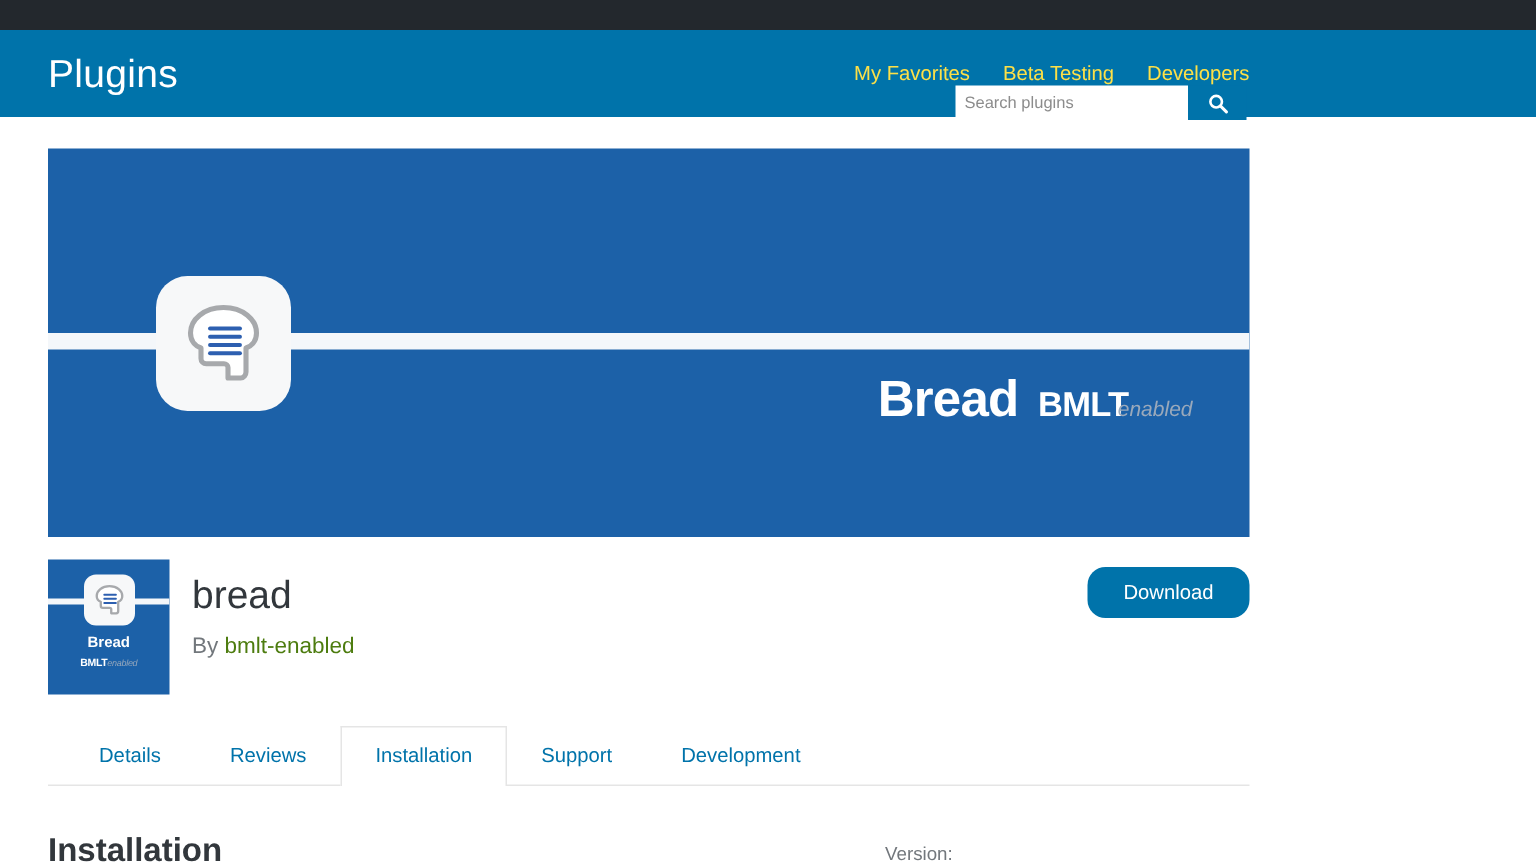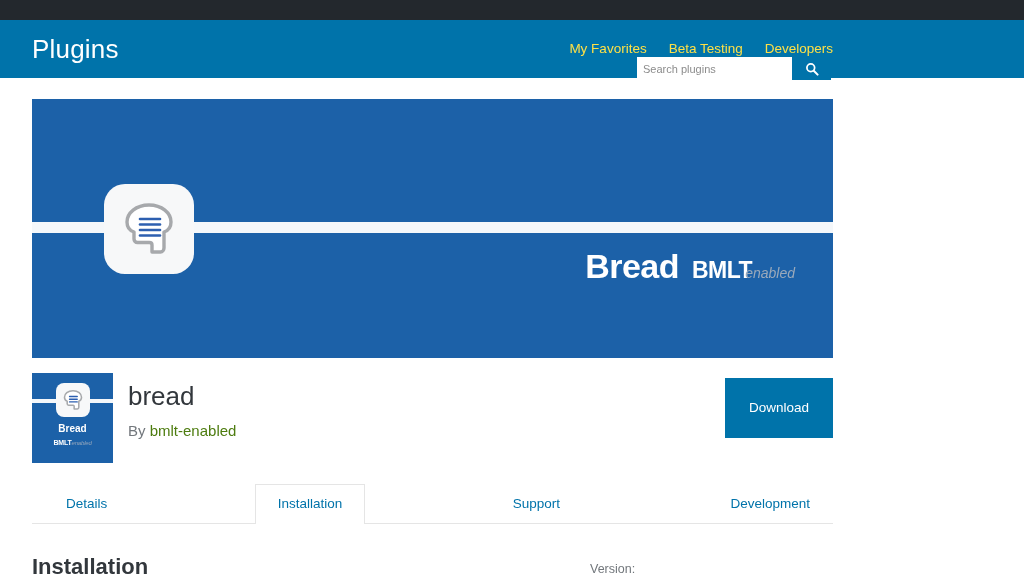--- a/index.html
+++ b/index.html
@@ -237,38 +237,37 @@
     text-decoration: none;
   }
 
   .download-btn {
     position: absolute;
     right: 0;
     top: 5px;
     background: #0073aa;
     color: #ffffff;
     border: none;
-    border-radius: 0;
+    border-radius: 12px;
     font-family: "Liberation Sans", sans-serif;
     font-size: 13.5px;
-    padding: 22px 24px;
+    padding: 9px 24px;
     cursor: pointer;
     line-height: 1.2;
   }
 
   
   .tabs {
     position: relative;
     margin-top: 13px;
     height: 43px;
     border-bottom: 1px solid #e5e5e5;
     display: flex;
     align-items: flex-end;
     padding-left: 11px;
-    justify-content: space-between;
   }
   .tab {
     font-size: 13.5px;
     color: #0073aa;
     padding: 11px 22px 12px 22px;
     text-decoration: none;
     line-height: 1.2;
     border: 1px solid transparent;
     border-bottom: none;
     position: relative;
@@ -384,20 +383,21 @@
       <div class="plugin-byline">
         <span>By</span>
         <a href="#">bmlt-enabled</a>
       </div>
 
       <button class="download-btn">Download</button>
     </div>
 
     <div class="tabs">
       <a class="tab" href="#">Details</a>
+      <a class="tab" href="#">Reviews</a>
       <a class="tab active" href="#">Installation</a>
       <a class="tab" href="#">Support</a>
       <a class="tab" href="#">Development</a>
     </div>
 
     <div class="section">
       <div class="section-title">Installation</div>
       <div class="meta-row">
         <span class="meta-label">Version:</span>
         <span class="meta-value">2.4.3</span>

